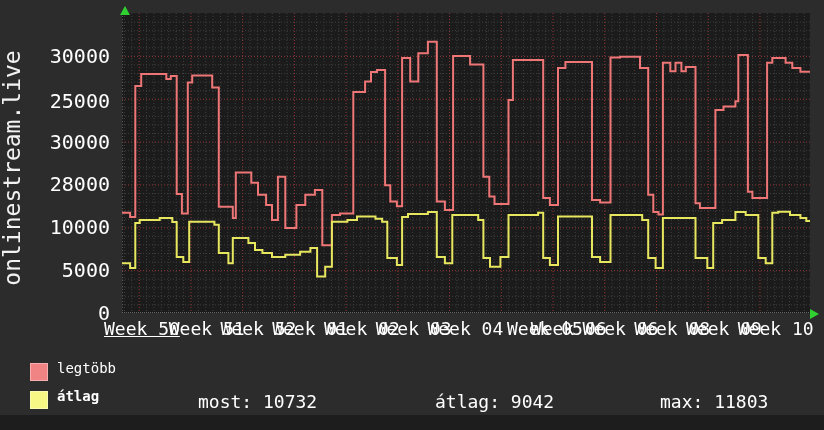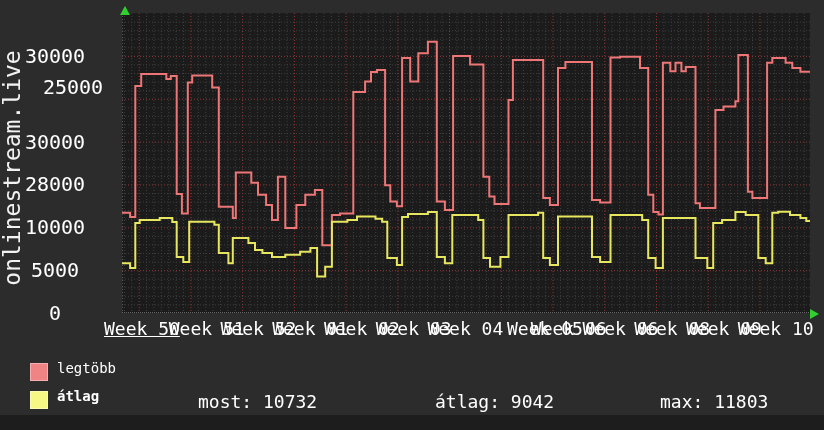--- a/index.html
+++ b/index.html
@@ -3,21 +3,21 @@
 <meta charset="utf-8">
 <style>
   html,body{margin:0;padding:0;background:#2c2c2c;}
   body{position:relative;width:824px;height:430px;overflow:hidden;
        font-family:"DejaVu Sans Mono","Liberation Mono",monospace;color:#ffffff;}
   .vlabel{position:absolute;left:-136px;top:153px;width:300px;height:30px;
           transform:rotate(-90deg);text-align:center;font-size:23px;letter-spacing:0px;
           color:#f2f2f2;white-space:nowrap;}
   #plot{position:absolute;left:122px;top:13px;width:688px;height:300px;background:#1b1b1b;}
   #plot svg{position:absolute;left:0;top:0;}
-  .ylab{position:absolute;left:0;width:110px;text-align:center;font-size:20px;
+  .ylab{position:absolute;left:0;width:110px;text-align:right;font-size:20px;
         color:#ffffff;white-space:pre;}
   .xlab{position:absolute;top:318px;font-size:18px;color:#ffffff;white-space:pre;}
   .arrow-up{position:absolute;left:120px;top:6px;width:0;height:0;
             border-left:5px solid transparent;border-right:5px solid transparent;
             border-bottom:9px solid #2fd02f;}
   .arrow-right{position:absolute;left:810px;top:309px;width:0;height:0;
             border-top:5px solid transparent;border-bottom:5px solid transparent;
             border-left:9px solid #2fd02f;}
   .legend-swatch{position:absolute;width:16px;height:16px;border:1px solid rgba(255,255,255,.35);}
   .legend-label{position:absolute;font-size:14px;color:#ffffff;white-space:pre;}
@@ -167,21 +167,21 @@
 
 <div class="arrow-up"></div>
 <div class="arrow-right"></div>
 
 <div id="y-axis-labels">
     <div class="ylab" style="top: 301px;">0</div>
     <div class="ylab" style="top: 258.143px;">5000</div>
     <div class="ylab" style="top: 215.286px;">10000</div>
     <div class="ylab" style="top: 172.429px;">28000</div>
     <div class="ylab" style="top: 129.571px;">30000</div>
-    <div class="ylab" style="top: 75px; padding-left: 18px;">25000</div>
+    <div class="ylab" style="top: 89px;">25000</div>
     <div class="ylab" style="top: 43.8571px;">30000</div>
   </div>
 
 <div id="x-axis-labels">
     <div class="xlab" style="left: 104px; text-decoration: underline;">Week 50</div>
     <div class="xlab" style="left: 168.731px;">Week 51</div>
     <div class="xlab" style="left: 220.46px;">Week 52</div>
     <div class="xlab" style="left: 272.189px;">Week 01</div>
     <div class="xlab" style="left: 323.918px;">Week 02</div>
     <div class="xlab" style="left: 375.648px;">Week 03</div>

